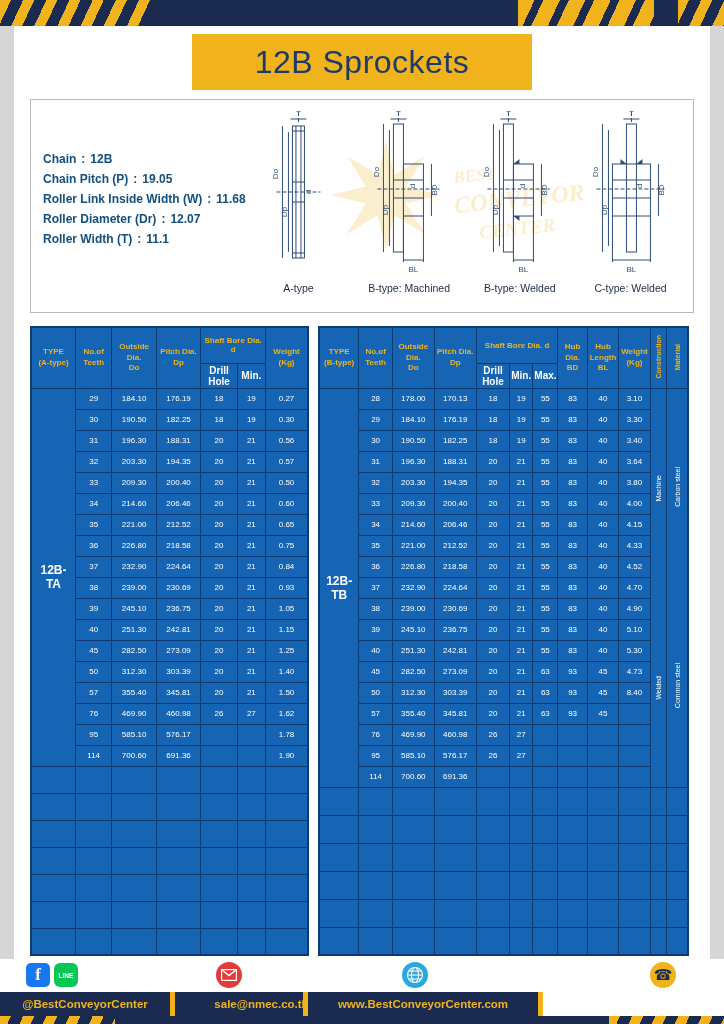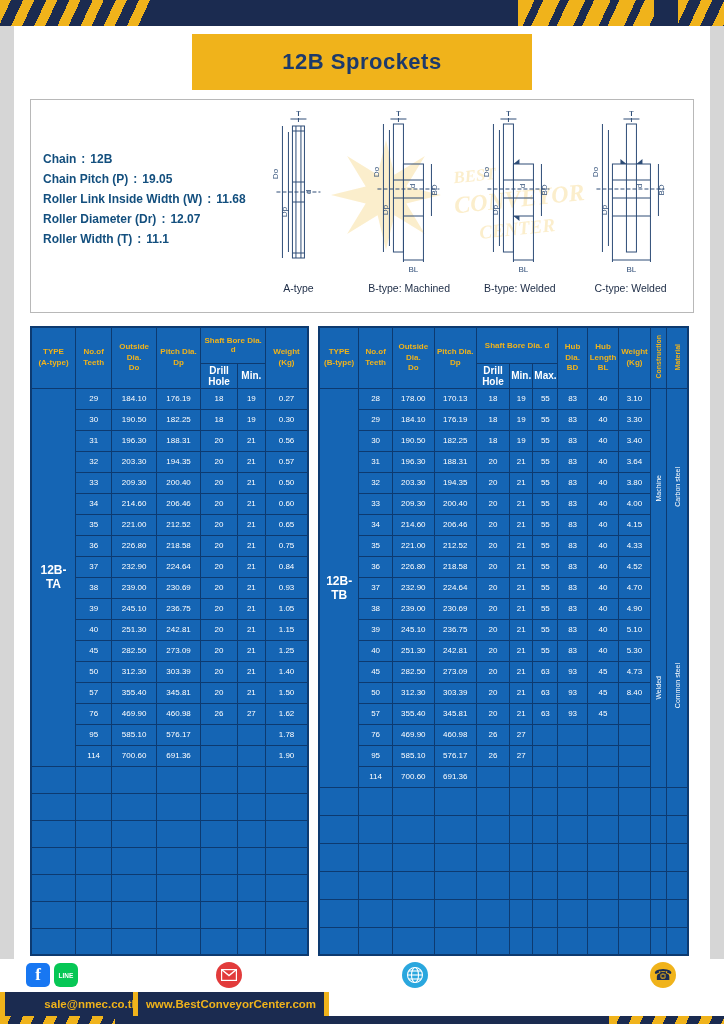--- a/index.html
+++ b/index.html
@@ -26,21 +26,21 @@
   .stripes.b-left{left:0;width:115px;}
   .stripes.b-right{right:0;width:115px;}
 
   
   .content{background:var(--gray);padding:0 14px;height:934px;}
   .inner{background:#fff;height:100%;overflow:hidden;}
 
   
   .banner{width:340px;height:56px;margin:8px auto 0;background:var(--yellow);
           display:flex;align-items:center;justify-content:center;}
-  .banner h1{font-size:22px;font-weight:bold;color:var(--title-text);letter-spacing:0.5px;}
+  .banner h1{font-size:32px;font-weight:normal;color:var(--title-text);letter-spacing:0.5px;}
 
   
   .panel{margin:9px 16px 0;height:214px;border:1px solid #b8b8b8;background:#fff;
          position:relative;display:flex;}
   .watermark{position:absolute;left:295px;top:20px;opacity:0.22;pointer-events:none;}
   .specs{width:215px;padding:52px 0 0 12px;flex:none;position:relative;z-index:2;}
   .spec-line{font-size:12px;font-weight:bold;color:var(--spec-text);margin-bottom:6px;white-space:nowrap;}
   .spec-line .colon{margin:0 5px;}
   .figs{flex:1;display:flex;justify-content:space-between;padding:8px 10px 8px 0;position:relative;z-index:2;}
   .fig{display:flex;flex-direction:column;align-items:center;width:24%;}
@@ -80,21 +80,21 @@
   .fb{left:26px;width:24px;height:24px;border-radius:5px;background:#1877f2;color:#fff;font-weight:bold;font-size:17px;font-family:"Liberation Serif",serif;}
   .line-ic{left:54px;width:24px;height:24px;border-radius:6px;background:#06c755;color:#fff;font-weight:bold;font-size:6.5px;}
   .mail{left:216px;width:26px;height:26px;border-radius:50%;background:#e23b3b;top:3px;}
   .globe{left:402px;width:26px;height:26px;border-radius:50%;background:#2aa7de;top:3px;}
   .phone{left:650px;width:26px;height:26px;border-radius:50%;background:var(--yellow);top:3px;color:var(--navy);font-size:15px;}
   .textbar{position:absolute;bottom:8px;left:0;right:0;height:24px;display:flex;}
   .seg{background:var(--navy);color:var(--yellow);font-weight:bold;font-size:11.5px;
        display:flex;align-items:center;justify-content:center;white-space:nowrap;}
   .seg.s1{width:170px;}
   .seg.s2{width:128px;padding-left:45px;}
-  .seg.s3{width:186px;}
+  .seg.s3{width:230px;}
   .seg.s4{flex:1;background:#fff;color:var(--navy);}
   .sep{width:5px;background:var(--yellow);}
 </style>
 </head>
 <body>
 
 <div class="page">
 
   <div class="hazard top">
     <div class="stripes s-left"></div>
@@ -850,20 +850,21 @@
             <line x1="1.5" y1="9" x2="16.5" y2="9"></line>
             <line x1="2.5" y1="5" x2="15.5" y2="5"></line>
             <line x1="2.5" y1="13" x2="15.5" y2="13"></line>
           </g>
         </svg>
     </div>
     <div class="icon phone">☎</div>
   </div>
 
   <div class="textbar">
+    <div class="seg s1">@BestConveyorCenter</div>
     <div class="sep"></div>
     <div class="seg s2">sale@nmec.co.th</div>
     <div class="sep"></div>
     <div class="seg s3">www.BestConveyorCenter.com</div>
     <div class="sep"></div>
   </div>
 
   <div class="hazard bottom">
     <div class="stripes b-left"></div>
     <div class="stripes b-right"></div>

